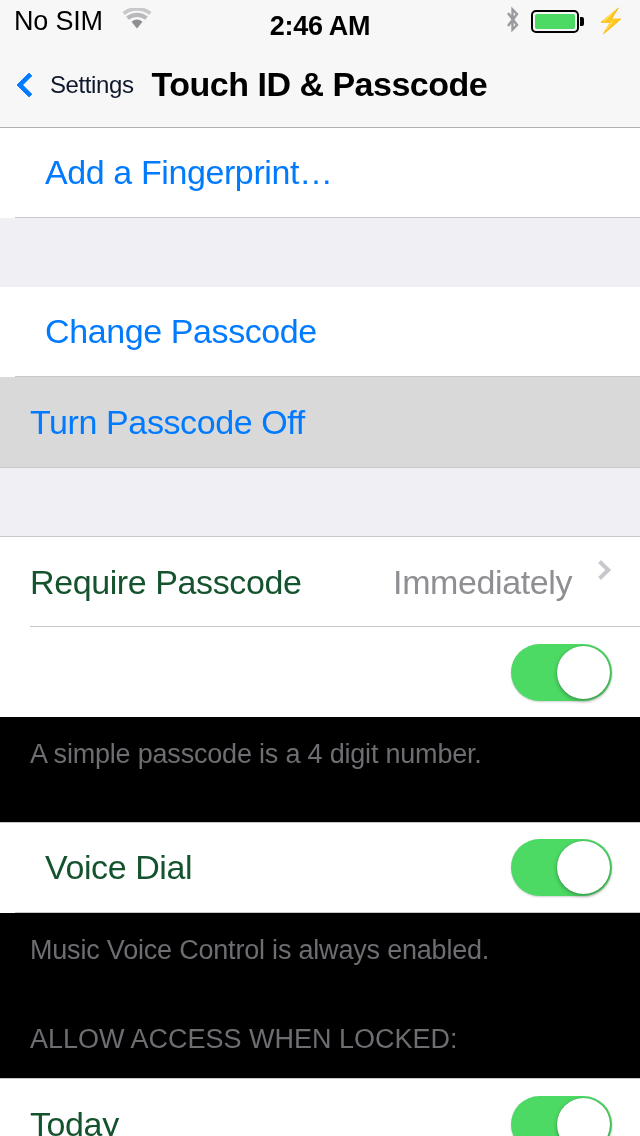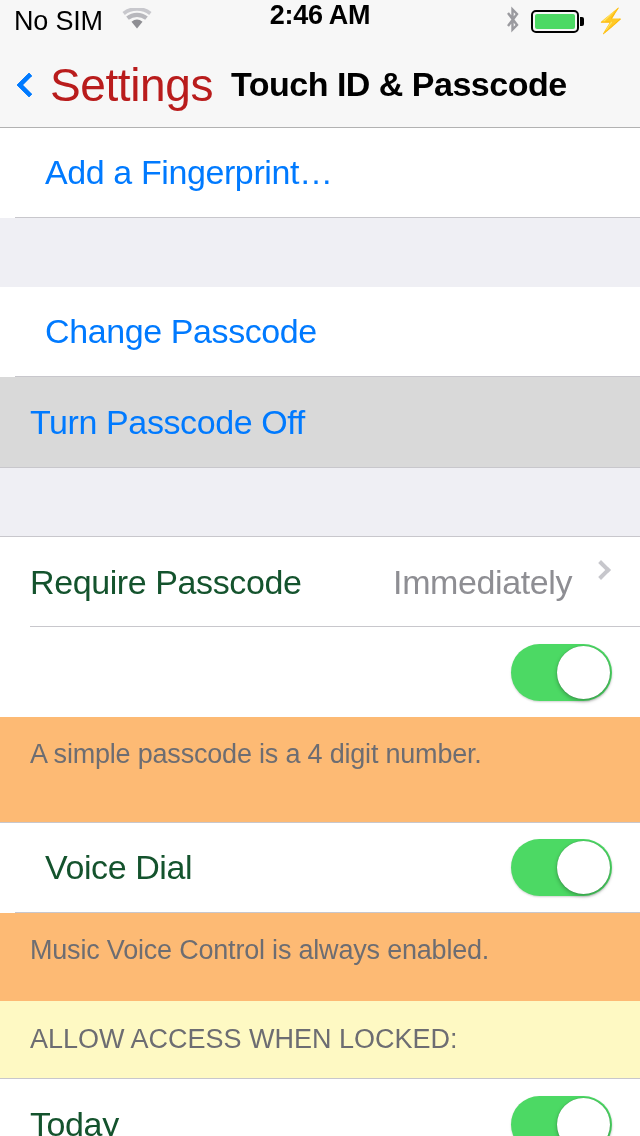--- a/index.html
+++ b/index.html
@@ -17,21 +17,21 @@
     position:relative;
     height:42px;
     background:#f7f7f7;
     display:flex; align-items:center;
     padding:0 14px;
   }
   .sb-left { display:flex; align-items:center; gap:19px; }
   .sb-carrier { font-size:27px; color:#000; letter-spacing:-0.2px; }
   .sb-center {
     position:absolute; left:0; right:0; top:0; bottom:0;
-    display:flex; align-items:flex-start; justify-content:center;
+    display:flex; align-items:flex-end; justify-content:center;
     pointer-events:none;
   }
   .sb-time { font-size:27px; font-weight:bold; color:#000; letter-spacing:-0.3px; }
   .sb-right { margin-left:auto; display:flex; align-items:center; gap:10px; }
   .battery-wrap { display:flex; align-items:center; }
   .battery-body {
     width:48px; height:23px; border:2px solid #000; border-radius:5px;
     padding:2px; display:flex; align-items:center;
   }
   .battery-fill { height:100%; background:#4cd964; border-radius:2px; }
@@ -47,21 +47,21 @@
     padding-left:20px;
   }
   .back-btn { display:flex; align-items:center; cursor:pointer; }
   .back-chevron {
     width:18px; height:18px;
     border-left:5px solid #007aff; border-bottom:5px solid #007aff;
     transform:rotate(45deg);
     margin-right:12px;
     border-radius:1px;
   }
-  .back-label { font-size:46px; color:#b91c1c; letter-spacing:-0.4px; }
+  .back-label { font-size:24px; color:#0f172a; letter-spacing:-0.4px; }
   .nav-title {
     font-size:34px; font-weight:bold; color:#000;
     margin-left:18px; letter-spacing:-0.5px;
   }
 
   
   .gap { background:#efeff4; }
   .gap.bordered { border-top:1px solid #c8c7cc; border-bottom:1px solid #c8c7cc; }
 
   .group { background:#fff; }
@@ -101,28 +101,28 @@
   }
   .toggle .knob {
     position:absolute; top:2px; left:46px;
     width:53px; height:53px; border-radius:50%;
     background:#fff;
     box-shadow:0 2px 4px rgba(0,0,0,0.28), 0 0 1px rgba(0,0,0,0.3);
   }
 
   
   .footer-note {
-    background:#fdba74;
+    background:#000000;
     border-bottom:1px solid #c8c7cc;
     padding:22px 30px 0 30px;
     font-size:27px; color:#6d6d72; letter-spacing:-0.2px;
   }
   .footer-note.tall { height:106px; }
   .section-header {
-    background:#fef9c3;
+    background:#000000;
     border-bottom:1px solid #c8c7cc;
     padding:0 30px;
     height:78px;
     display:flex; align-items:center;
     font-size:27px; color:#6d6d72; letter-spacing:0px;
   }
 </style>
 </head>
 <body>
 

